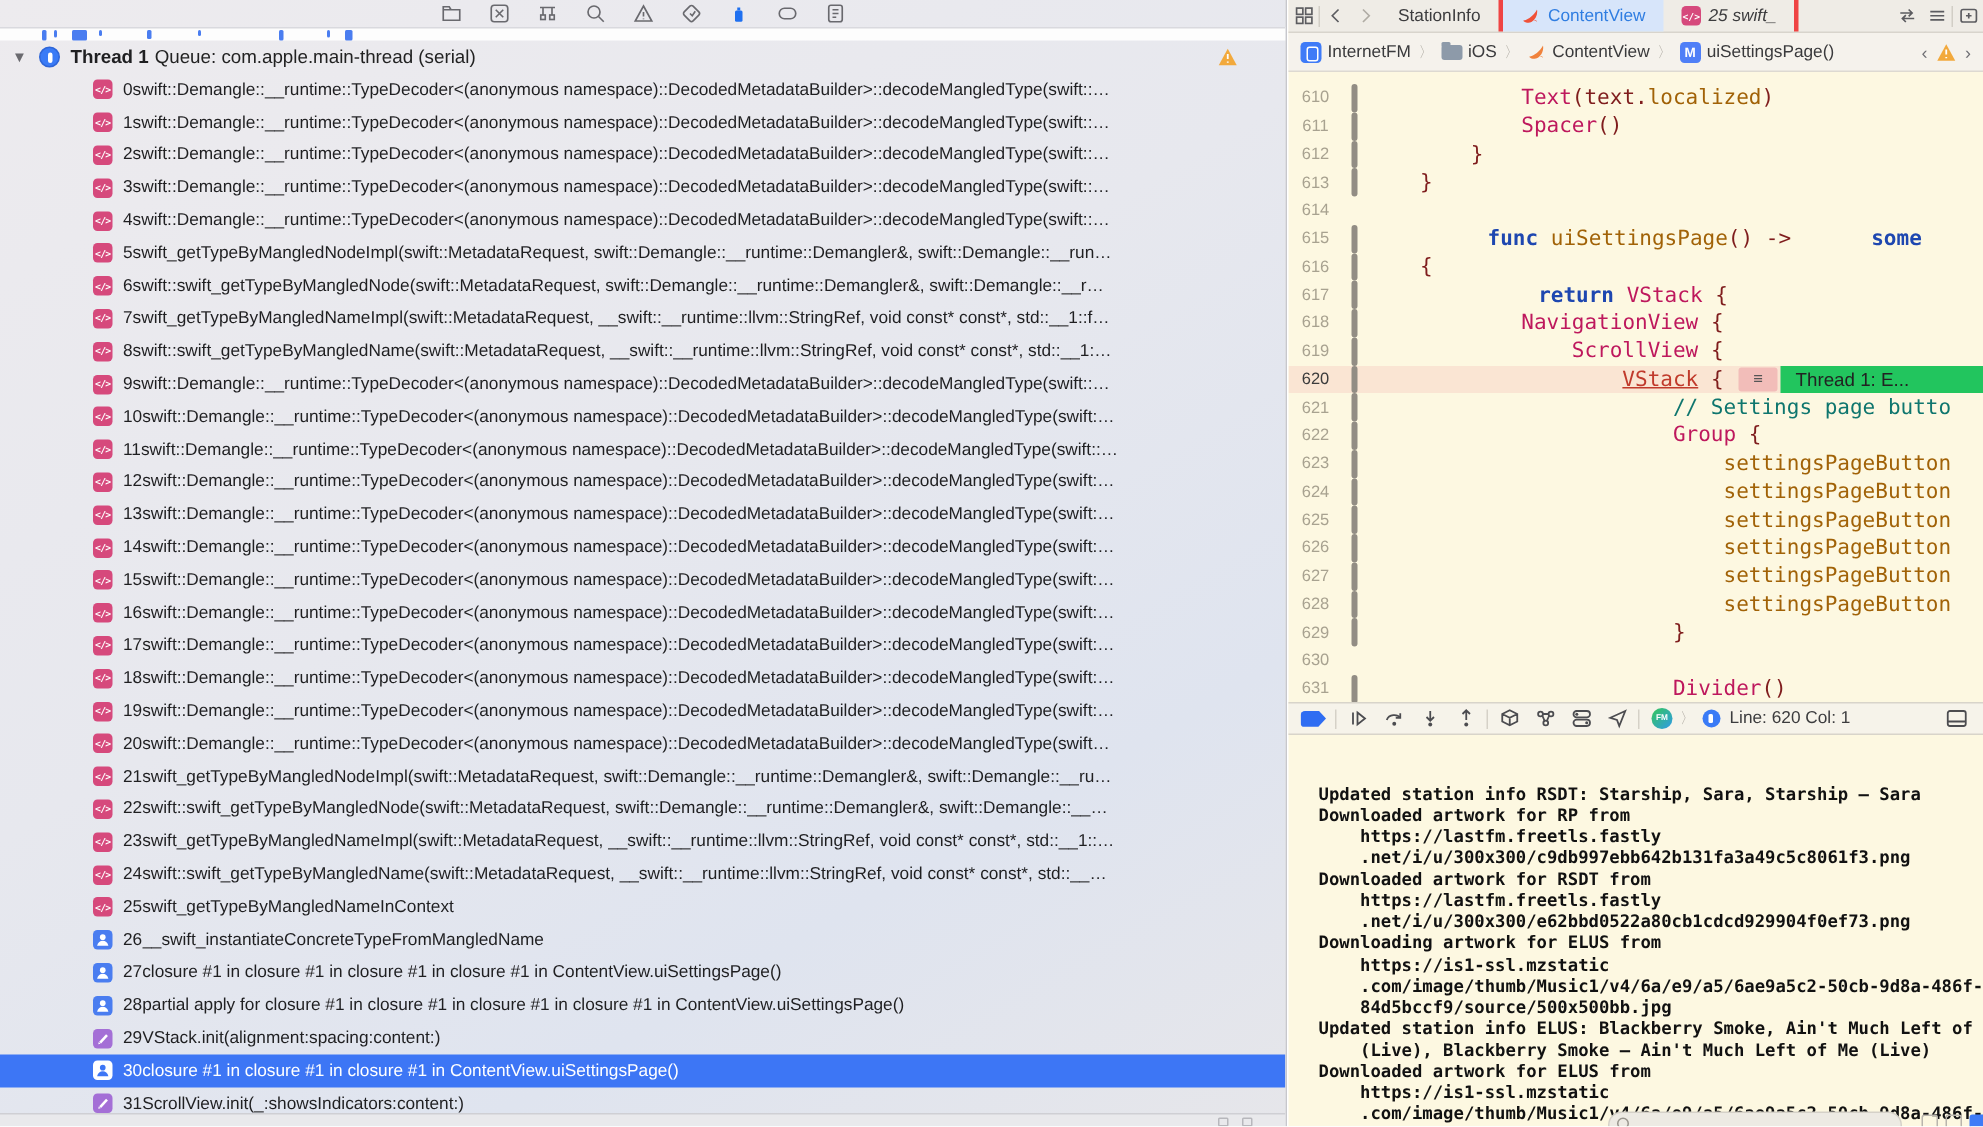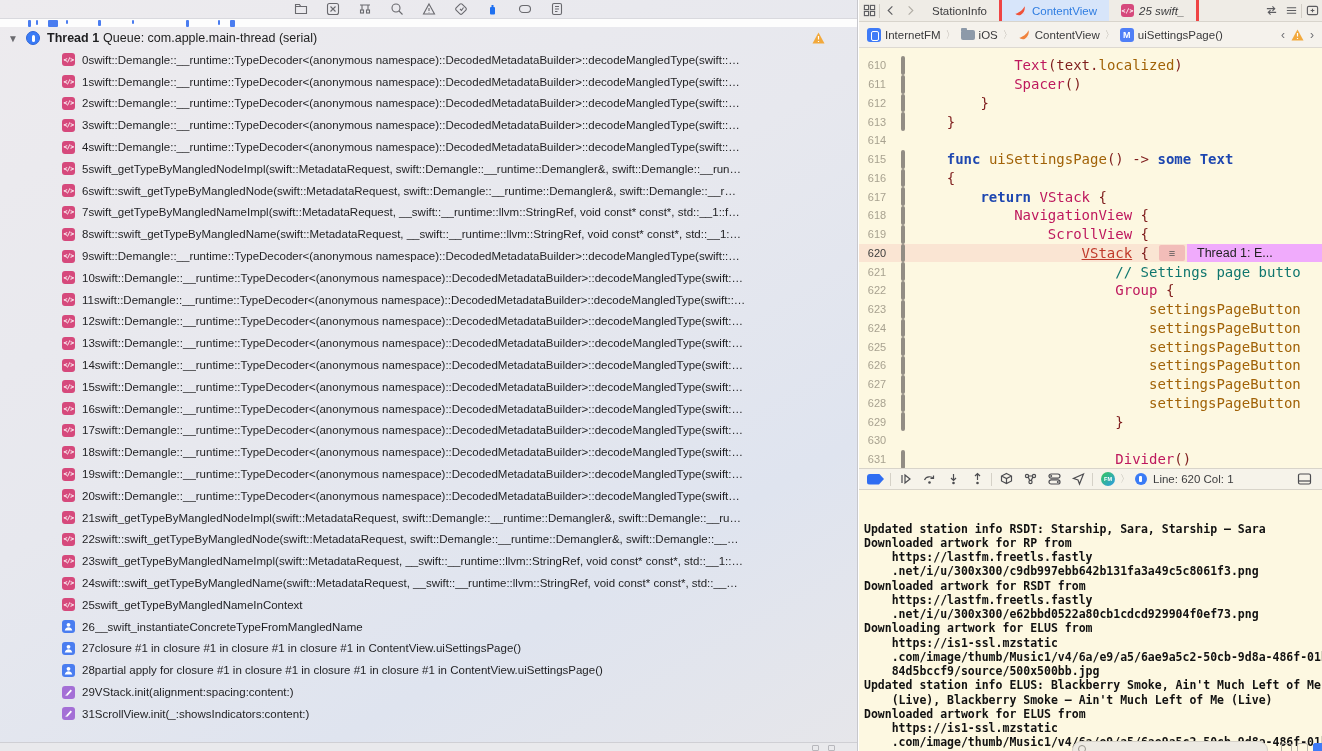--- a/index.html
+++ b/index.html
@@ -89,29 +89,29 @@
   #partial-line{height:8px;overflow:hidden;}
   .cl{height:18.75px;display:flex;align-items:center;position:relative;white-space:pre;}
   .cl .ln{width:36px;text-align:center;font-size:11px;color:#a8a290;flex:none;
     font-family:"Liberation Sans",sans-serif;}
   .cl .ln.cur{color:#3c3c3c;}
   .cl .bar{width:4px;height:18.75px;margin-left:6px;flex:none;border-radius:2px;}
   .cl .bar.on{background:#928d84;}
   .cl .code{font-size:14px;margin-left:8px;}
   .cl.hl{background:#fae5d3;}
   .tk-p{color:#7f1d1d;}
-  .tk-k{color:#1e47b0;font-weight:bold;}
+  .tk-k{color:#1e47b0;font-weight:bold;margin-left:45px;}
   .tk-t{color:#be185d;}
   .tk-f{color:#a16207;}
   .tk-c{color:#0f766e;}
   .tk-e{color:#c03a2b;text-decoration:underline;}
   .err-chip{margin-left:10px;width:26px;height:16px;background:#f2bdb9;border-radius:2px;
     color:#555;display:inline-flex;align-items:center;justify-content:center;font-size:11px;flex:none;
     font-family:"Liberation Sans",sans-serif;}
-  .err-badge{margin-left:2px;height:18.75px;background:#f0abfc;color:#222;font-size:12.5px;
+  .err-badge{margin-left:2px;height:18.75px;background:#22c55e;color:#222;font-size:12.5px;
     font-family:"Liberation Sans",sans-serif;display:inline-flex;align-items:center;
     padding:0 10px;flex:1;}
 
   
   #debug-bar{position:absolute;left:0;top:468px;width:100%;height:22px;background:#f6f3ea;
     border-top:1px solid #d8d4ca;border-bottom:1px solid #d8d4ca;display:flex;align-items:center;
     font-size:11.5px;color:#3c3c3e;}
   .db-ico{width:24px;display:flex;align-items:center;justify-content:center;flex:none;}
   .db-ico svg{width:15px;height:14px;stroke:#4c4c50;fill:none;stroke-width:1.2;}
   #bp-toggle{width:17px;height:11px;background:#2f6df2;border-radius:3px;
@@ -121,21 +121,21 @@
     background:linear-gradient(135deg,#35c759 0%,#2f9ae8 100%);color:#fff;
     font:bold 5.5px "Liberation Sans",sans-serif;display:flex;align-items:center;justify-content:center;flex:none;}
   #thread-dot{width:12px;height:12px;border-radius:50%;background:#3a7bf6;flex:none;position:relative;}
   #thread-dot::after{content:"";position:absolute;left:4px;top:2.5px;width:2.5px;height:6.5px;
     background:#fff;border-radius:1px;}
   #line-col{margin-left:6px;}
   #db-right{margin-left:auto;margin-right:6px;}
 
   
   #console{position:absolute;left:0;top:490px;width:100%;height:261px;overflow:hidden;
-    font:bold 11.5px/14.25px "DejaVu Sans Mono",monospace;color:#111;white-space:pre;padding:3px 0 0 5px;}
+    font:bold 11.5px/14.25px "DejaVu Sans Mono",monospace;color:#111;white-space:pre;padding:3px 0 0 20px;}
   #filter-bar{position:absolute;left:213px;top:251px;width:196px;height:18px;background:#edeae3;
     border:1px solid #d5d1c8;border-radius:9px;}
   #filter-bar .mag{position:absolute;left:5px;top:3px;width:8px;height:8px;border:1.2px solid #9a968e;
     border-radius:50%;}
   .con-btn{position:absolute;top:253px;width:11px;height:11px;border:1px solid #b9b5ad;border-radius:2px;}
   #con-btn-blue{background:#3f7bf7;border-color:#3f7bf7;}
 </style>
 </head>
 <body>
 
@@ -387,20 +387,30 @@
         </div>
         <div class="frame-row">
           <span class="fic fic-framework">
             <svg viewBox="0 0 14 14">
               <path d="M4 9.5L9.8 3.2l1.6 1.5L5.6 11z" fill="#fff"></path>
               <path d="M3.2 11.6l2-.4-1.6-1.5z" fill="#fff"></path>
             </svg>
           </span>
           <span class="f-num">29</span>
           <span class="f-text">VStack.init(alignment:spacing:content:)</span>
+        </div>
+        <div class="frame-row sel">
+          <span class="fic fic-user" style="color: rgb(61, 118, 245);">
+            <svg viewBox="0 0 14 14">
+              <circle cx="7" cy="4.8" r="2.4" fill="currentColor"></circle>
+              <path d="M2.2 12c.7-2.9 2.6-4.2 4.8-4.2s4.1 1.3 4.8 4.2z" fill="currentColor"></path>
+            </svg>
+          </span>
+          <span class="f-num">30</span>
+          <span class="f-text">closure #1 in closure #1 in closure #1 in ContentView.uiSettingsPage()</span>
         </div>
         <div class="frame-row">
           <span class="fic fic-framework">
             <svg viewBox="0 0 14 14">
               <path d="M4 9.5L9.8 3.2l1.6 1.5L5.6 11z" fill="#fff"></path>
               <path d="M3.2 11.6l2-.4-1.6-1.5z" fill="#fff"></path>
             </svg>
           </span>
           <span class="f-num">31</span>
           <span class="f-text">ScrollView.init(_:showsIndicators:content:)</span>

